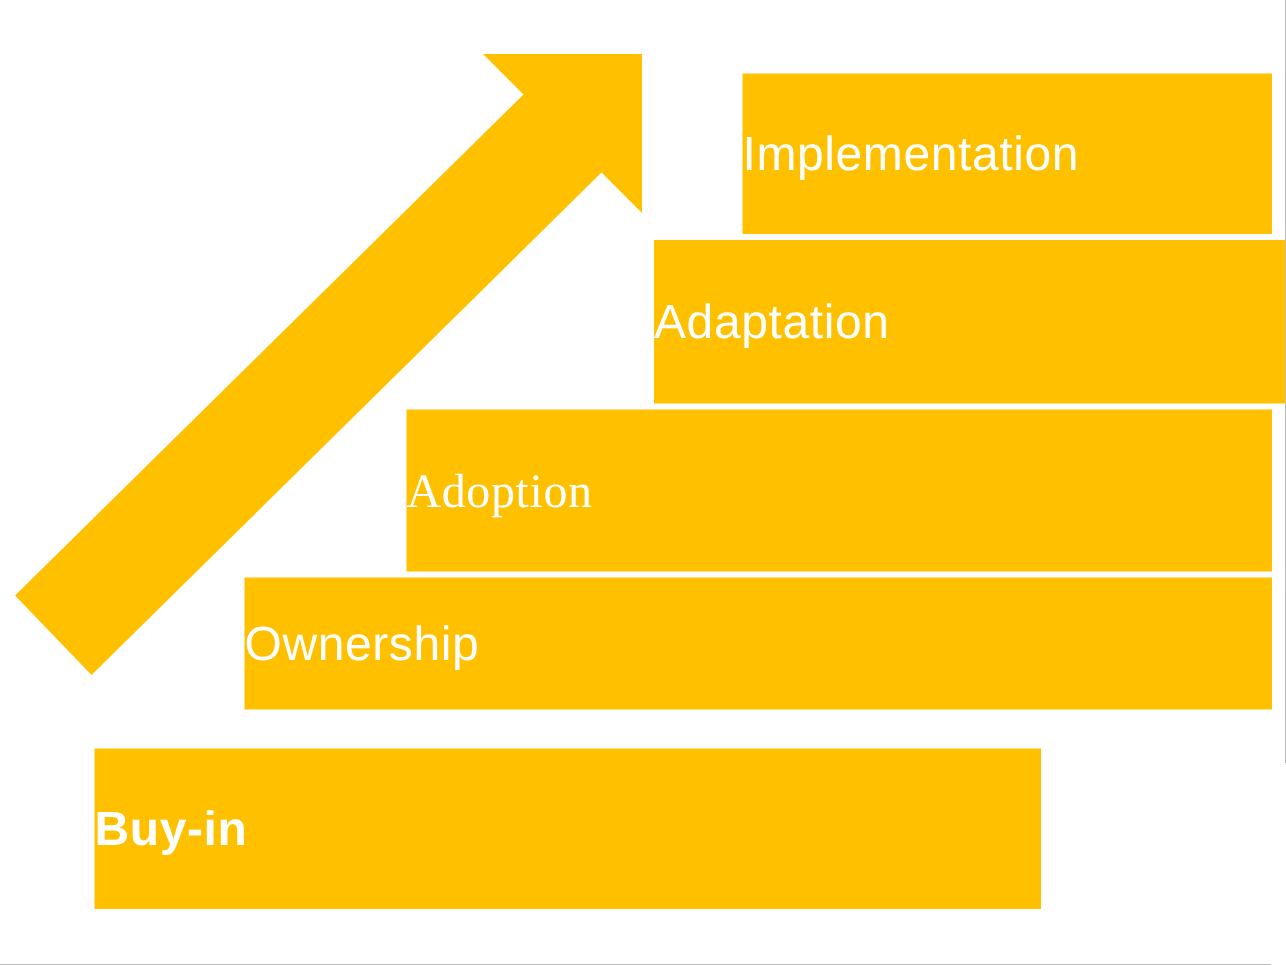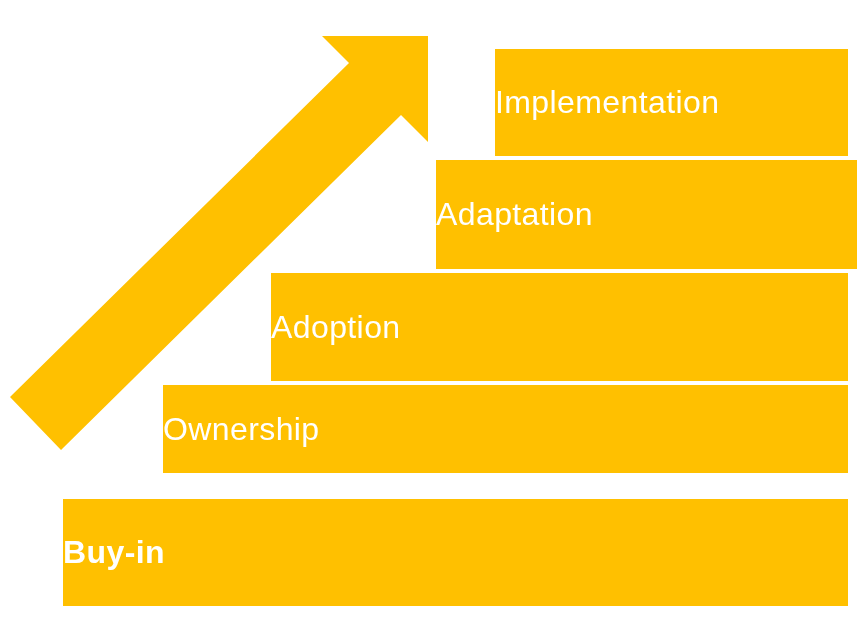--- a/index.html
+++ b/index.html
@@ -29,23 +29,23 @@
   .step .label{
     color:var(--label);
     font-size:32px;
     font-weight:400;
     letter-spacing:0.4px;
     white-space:nowrap;
     user-select:none;
   }
   .step.em .label{font-weight:700;}
   
-  .s1{left:63px;  top:499px; width:785px; height:107px;}
+  .s1{left:63px;  top:499px; width:631px; height:107px;}
   .s2{left:163px; top:385px; width:685px; height:88px;}
-  .s3{left:271px; top:273px; width:577px; height:108px;}
+  .s3{left:271px; top:273px; width:577px; height:108px;font-family:Liberation Serif, serif;}
   .s4{left:392px; top:160px; width:456px; height:109px;margin-left:44px;}
   .s5{left:495px; top:49px;  width:353px; height:107px;}
 </style>
 </head>
 <body>
 
 <div class="canvas">
 
   <svg class="arrow-svg" viewBox="0 0 857 643" xmlns="http://www.w3.org/2000/svg" aria-hidden="true">
     <polygon fill="currentColor" points="10,397 349,63 322,36 428,36 428,142 401,115 61,450"></polygon>

